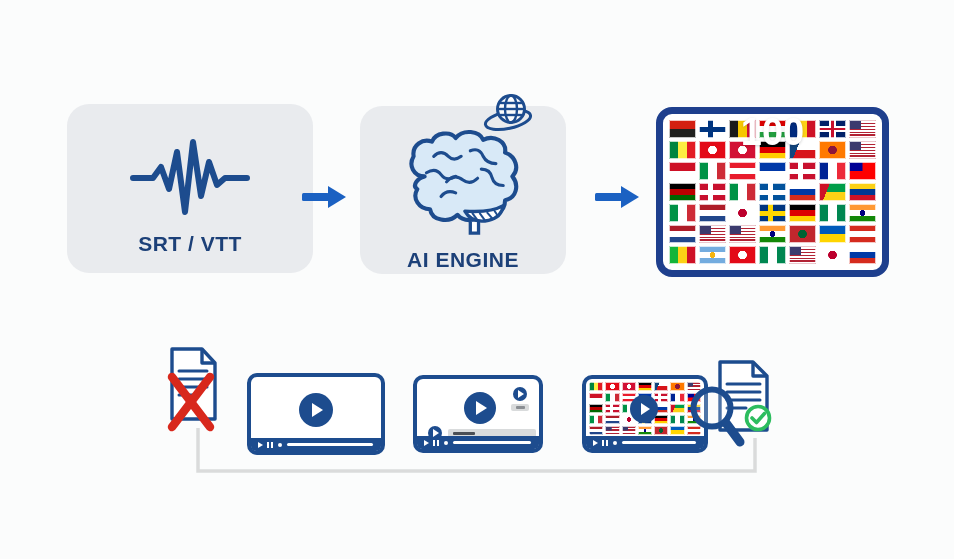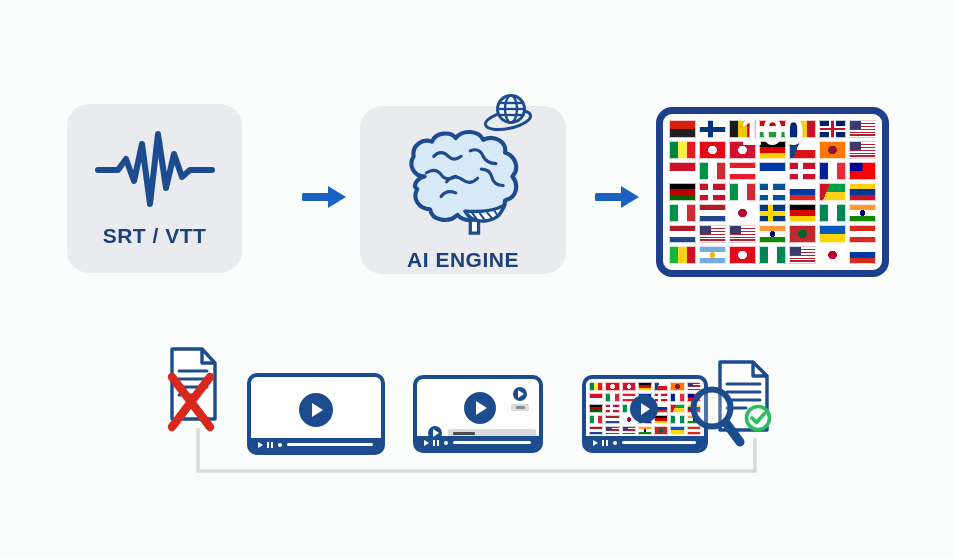--- a/index.html
+++ b/index.html
@@ -78,21 +78,21 @@
     display:grid; grid-template-columns:repeat(7,1fr); grid-template-rows:repeat(5,1fr);
     gap:2px; border-radius:4px; overflow:hidden;
   }
   .abs { position:absolute; }
 </style>
 </head>
 <body>
 
 <div class="canvas" style="--navy: #1d4c8e; --text-navy: #1c4078; --arrow-blue: #1b61c2; --panel-border: #1e3f8d; --box-gray: #e9ebee; --red: #d8281c; --green: #2dbd5f; --connector-gray: #dadbdb; --bg: #fbfcfc;">
 
-  <div class="gbox" style="left:67px; top:104px; width:175px; height:169px; padding-top:20px;">
+  <div class="gbox" style="left:67px; top:104px; width:246px; height:169px; padding-top:28px;">
     <svg width="122" height="92" viewBox="0 0 122 92">
       <polyline points="4,46 24,46 32,35 40,57 48,20 56,80 64,10 72,64 80,30 88,53 96,46 118,46" fill="none" stroke="#1d4c8e" stroke-width="6" stroke-linecap="round" stroke-linejoin="round"></polyline>
     </svg>
     <div class="box-label" style="margin-top:8px;">SRT / VTT</div>
   </div>
 
   <svg class="flow-arrow" style="left:301px; top:185px;" width="46" height="24" viewBox="0 0 46 24">
     <rect x="1" y="8" width="27" height="8" rx="1.5" fill="var(--arrow-blue,#1b61c2)"></rect>
     <polygon points="27,1 45,12 27,23" fill="var(--arrow-blue,#1b61c2)"></polygon>
   </svg>

